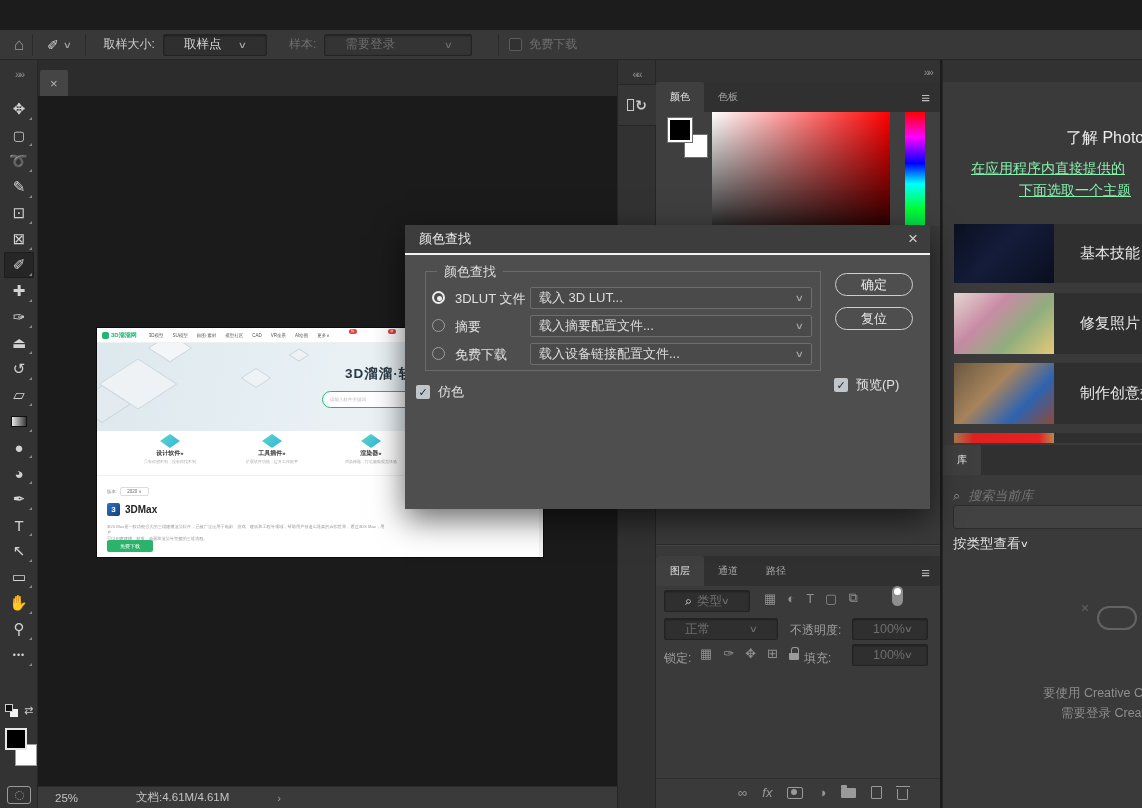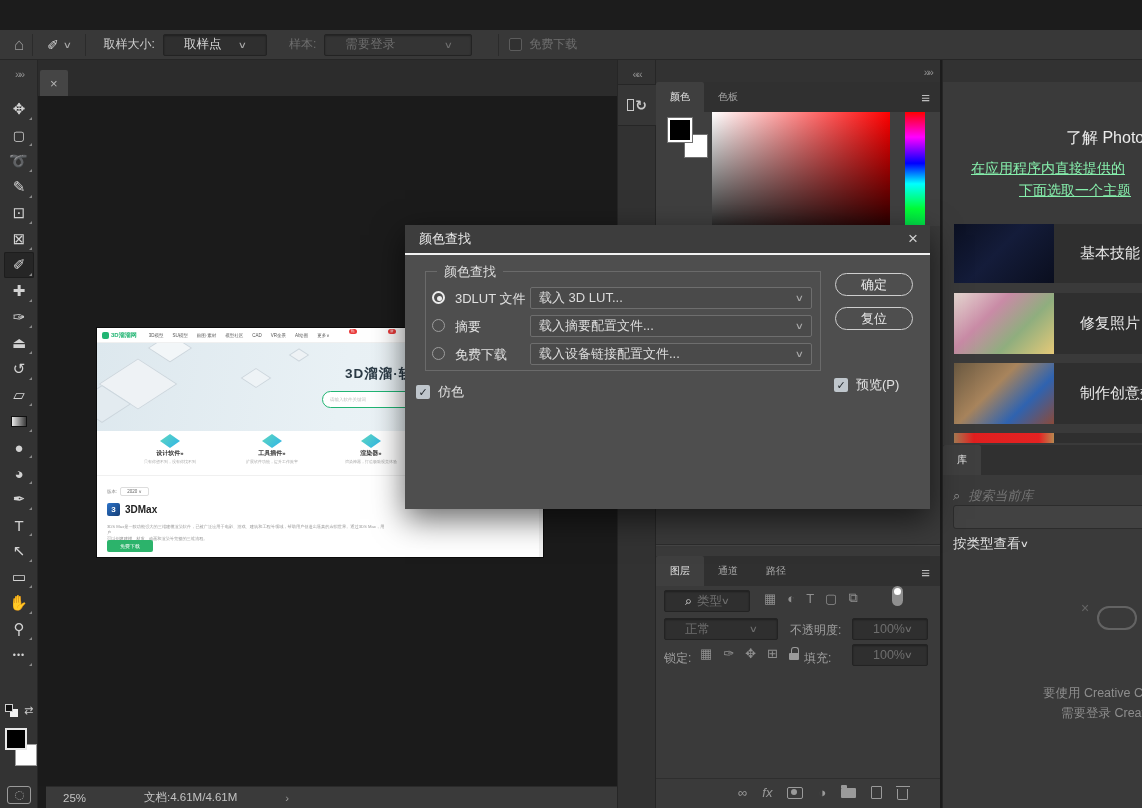--- a/index.html
+++ b/index.html
@@ -37,21 +37,21 @@
   .fg-swatch{position:absolute;left:5px;top:28px;width:22px;height:22px;background:#000;border:2px solid #e8e8e8;z-index:2;}
   .bg-swatch{position:absolute;left:15px;top:44px;width:22px;height:22px;background:#fff;border:1px solid #9b9b9b;z-index:1;}
   .qmask{position:absolute;left:7px;top:86px;width:24px;height:18px;border:1.5px solid #9a9a9a;border-radius:3px;display:flex;align-items:center;justify-content:center;}
   .qmask i{width:9px;height:9px;border:1px dotted #9a9a9a;border-radius:50%;}
   
   .docwin{position:absolute;left:38px;top:60px;width:579px;height:748px;background:#1c1c1c;}
   .tabbar{position:absolute;left:0;top:0;width:579px;height:36px;background:#2c2c2c;}
   .doctab{position:absolute;left:2px;top:10px;height:26px;background:#454545;color:#e4e4e4;display:flex;align-items:center;padding:0 10px;font-size:12px;gap:10px;border-radius:2px 2px 0 0;}
   .doctab-close{color:#b5b5b5;font-size:13px;}
   .canvas{position:absolute;left:0;top:36px;width:579px;height:690px;background:#1b1b1b;overflow:hidden;}
-  .statusbar{position:absolute;left:8px;top:726px;width:579px;height:22px;background:#3a3a3a;border-top:1px solid #2a2a2a;display:flex;align-items:center;color:#c3c3c3;font-size:11.5px;}
+  .statusbar{position:absolute;left:0;top:726px;width:579px;height:22px;background:#3a3a3a;border-top:1px solid #2a2a2a;display:flex;align-items:center;color:#c3c3c3;font-size:11.5px;}
   .sb-zoom{margin-left:17px;}
   .sb-doc{margin-left:58px;}
   .sb-chev{margin-left:48px;color:#9a9a9a;}
   
   .webimg{position:absolute;left:59px;top:232px;width:446px;height:229px;background:#fff;box-shadow:0 0 0 1px #0c0c0c;overflow:hidden;}
   .web-nav{position:absolute;left:0;top:0;width:100%;height:15px;background:#fff;display:flex;align-items:center;border-bottom:1px solid #f0f0f0;}
   .web-logo{display:flex;align-items:center;gap:2px;margin-left:5px;color:#21b573;font-weight:bold;font-size:6px;white-space:nowrap;}
   .web-logo i{width:7px;height:7px;background:#21b573;border-radius:2px;display:inline-block;}
   .web-navitems{display:flex;gap:9px;margin-left:12px;font-size:4.5px;color:#555;white-space:nowrap;}
   .web-badge{position:absolute;top:1px;background:#e93a3a;color:#fff;font-size:3.5px;border-radius:3px;padding:0 2px;line-height:4.5px;}

